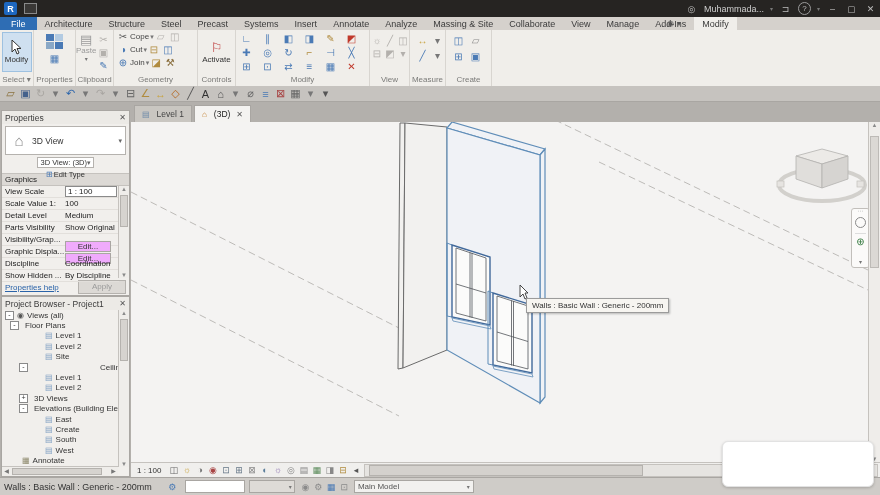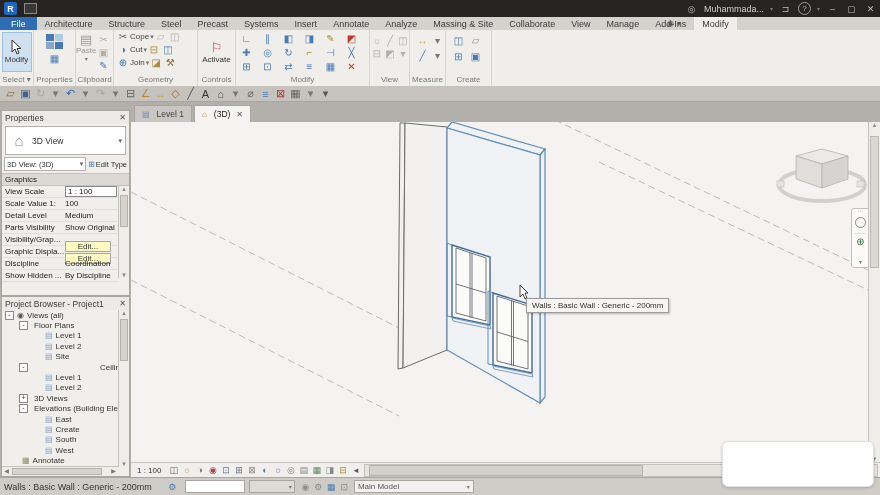--- a/index.html
+++ b/index.html
@@ -55,32 +55,32 @@
   
   .qat{position:absolute;left:0;top:86px;width:880px;height:16px;background:#c6c3bf;border-bottom:1px solid #a9a6a2;display:flex;align-items:center;padding-left:3px;box-sizing:border-box;}
   
   .panel{position:absolute;left:1px;width:129px;background:#f1efec;border:1px solid #a9a6a2;box-sizing:border-box;font-size:8px;color:#333;}
   .phead{height:13px;display:flex;align-items:center;padding:0 3px;font-size:8.5px;color:#3a3a3a;background:#eceae6;}
   .phead .x{margin-left:auto;font-size:8px;color:#555;}
   .typesel{margin:2px 3px;height:27px;background:#fff;border:1px solid #b5b2ae;display:flex;align-items:center;}
   .typesel .house{font-size:15px;color:#8a8a8a;width:26px;text-align:center;}
   .typesel .tname{font-size:8.5px;color:#333;}
   .typesel .car{margin-left:auto;margin-right:3px;color:#666;font-size:7px;}
-  .instrow{display:flex;align-items:center;margin:0 2px 2px;height:14px;gap:2px;}
+  .instrow{display:flex;align-items:center;margin:0 9px 2px;height:14px;gap:2px;flex-direction:column;}
   .combo{flex:1;background:#fff;border:1px solid #b5b2ae;height:12px;display:flex;align-items:center;padding:0 2px;font-size:7.5px;color:#333;}
   .combo .car{margin-left:auto;color:#666;font-size:7px;}
   .edittype{display:flex;align-items:center;gap:1px;font-size:7.5px;color:#333;}
   .edittype .eicon{color:#4a7ab5;font-size:8px;}
   .secthead{height:11px;background:#dcd9d5;border-top:1px solid #c5c2be;border-bottom:1px solid #c5c2be;display:flex;align-items:center;padding-left:3px;font-size:8px;color:#222;}
   .pgrid{position:relative;}
   .prow{display:flex;height:11px;align-items:center;border-bottom:1px solid #e2dfdb;}
   .prow .lab{width:60px;padding-left:3px;color:#222;white-space:nowrap;overflow:hidden;}
   .prow .val{flex:1;color:#222;white-space:nowrap;overflow:hidden;}
   .prow .val.boxed{border:1px solid #8a8a8a;background:#fff;height:9px;line-height:9px;padding:0 2px;flex:0 0 46px;}
-  .prow .val.btn{flex:0 0 44px;text-align:center;background:#fef9c3;border:1px solid #a9a6a2;height:9px;line-height:9px;color:#333;margin-top:14px;}
+  .prow .val.btn{flex:0 0 44px;text-align:center;background:#f0abfc;border:1px solid #a9a6a2;height:9px;line-height:9px;color:#333;margin-top:14px;}
   .vscroll{position:absolute;right:0;top:0;bottom:0;width:10px;background:#efedea;border-left:1px solid #c5c2be;font-size:6px;color:#8a8a8a;text-align:center;}
   .vscroll .thumb{position:absolute;left:1px;right:1px;background:#d6d3cf;border:1px solid #b5b2ae;}
   .pfoot{display:flex;align-items:center;padding:2px 3px;}
   .plink{color:#2a63a8;text-decoration:underline;}
   .applybtn{margin-left:auto;width:46px;height:12px;background:#dcd9d5;border:1px solid #b5b2ae;color:#9a9a9a;text-align:center;line-height:12px;}
   
   .tree{position:relative;overflow:hidden;}
   .trow{display:flex;align-items:center;height:10.4px;white-space:nowrap;}
   .texp{width:7px;height:7px;font-size:7px;line-height:6px;text-align:center;flex:0 0 7px;margin-right:3px;color:#333;}
   .texp:not(:empty){border:1px solid #8a8a8a;background:#fff;}
@@ -425,37 +425,41 @@
             <span class="val">Coordination</span>
           </div>
 
           <div class="prow">
             <span class="lab">Show Hidden ...</span>
             <span class="val">By Discipline</span>
           </div>
         </div>
       <div class="vscroll">▲<div class="thumb" style="top:9px;height:30px;"></div><span style="position:absolute;bottom:0;left:0;right:0;">▼</span></div>
     </div>
+    <div class="pfoot">
+      <span class="plink">Properties help</span>
+      <span class="applybtn">Apply</span>
+    </div>
   </div>
 
   <div class="panel" style="top:296px;height:181px;">
     <div class="phead">
       <span>Project Browser - Project1</span>
       <span class="x">✕</span>
     </div>
     <div class="tree" style="height:157px;">
       <div style="margin-right:11px;">
 
           <div class="trow" style="padding-left: 3px;">
             <span class="texp">-</span>
             <span class="tico" style="color: rgb(85, 85, 85);">◉</span>
             <span>Views (all)</span>
           </div>
 
-          <div class="trow" style="padding-left: 17px; align-items: center;">
+          <div class="trow" style="padding-left: 8px; align-items: center;">
             <span class="texp">-</span>
             <span class="tico"></span>
             <span>Floor Plans</span>
           </div>
 
           <div class="trow" style="padding-left: 33px;">
             <span class="texp"></span>
             <span class="tico" style="color: rgb(122, 156, 192);">▤</span>
             <span>Level 1</span>
           </div>

